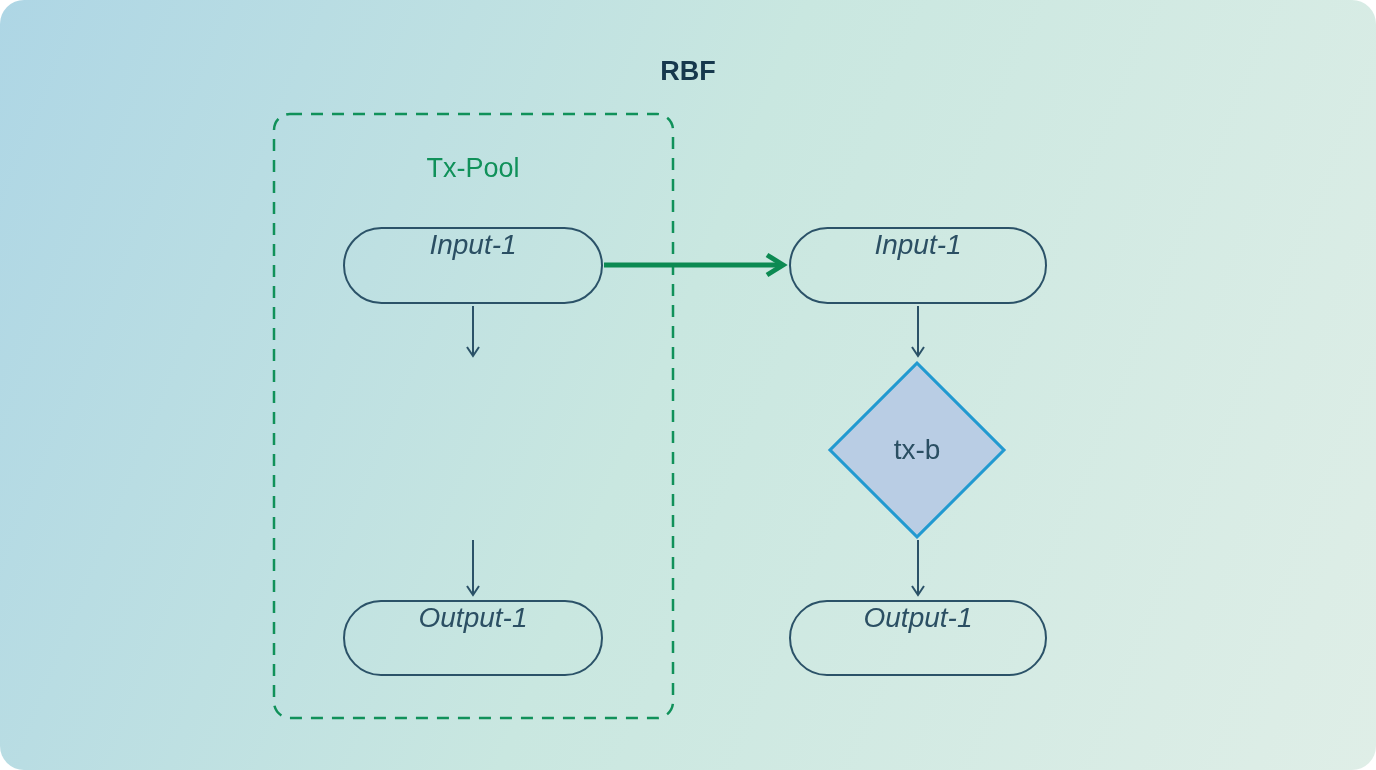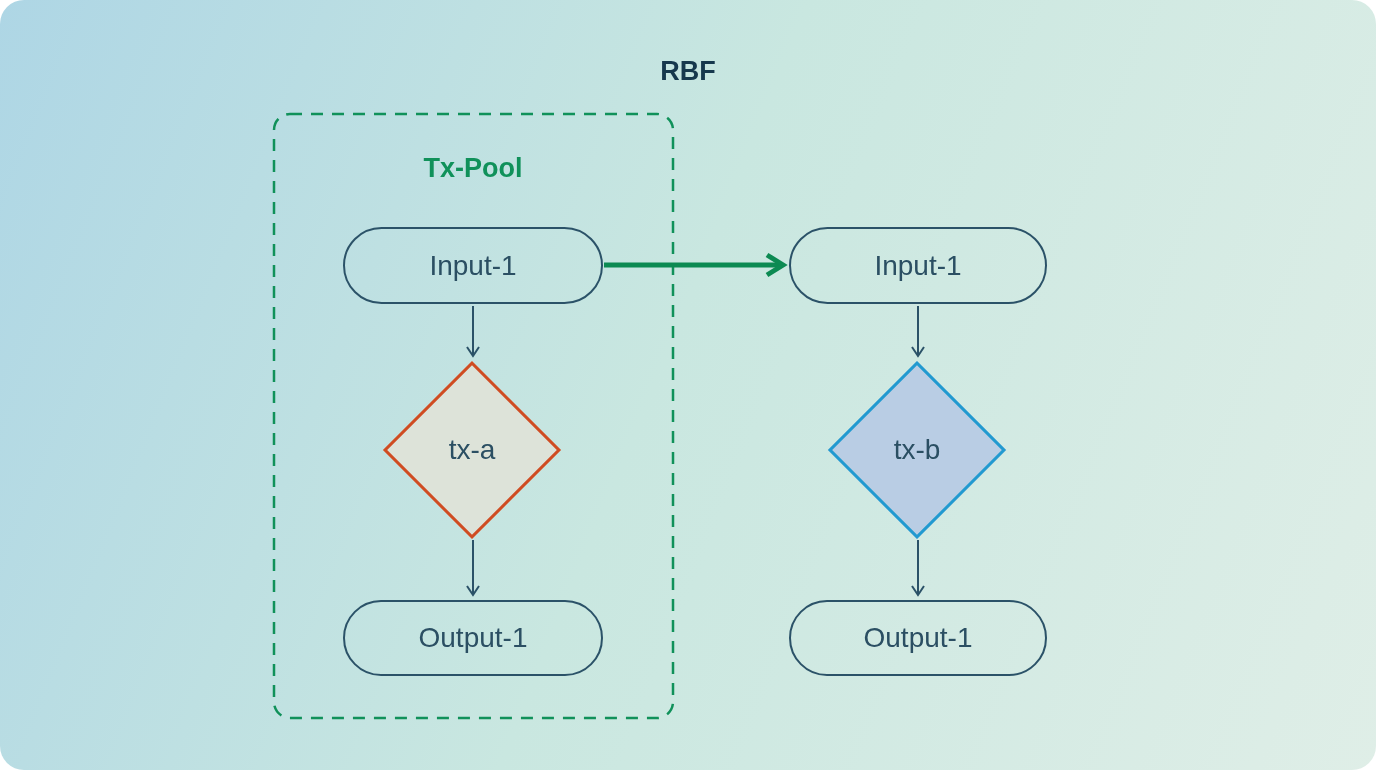--- a/index.html
+++ b/index.html
@@ -30,33 +30,33 @@
     color: #16384d;
     white-space: nowrap;
     text-align: right;
   }
   .pool-label {
     position: absolute;
     left: 473px;
     top: 153px;
     transform: translateX(-50%);
     font-size: 27px;
-    font-weight: 700;
+    font-weight: 400;
     color: #10915a;
     white-space: nowrap;
   }
   .pill {
     position: absolute;
     box-sizing: border-box;
     border: 2px solid #2b5268;
     border-radius: 40px;
     background: transparent;
     display: flex;
-    align-items: center;
     justify-content: center;
+    font-style: italic;
   }
   .pill span {
     font-size: 28px;
     color: #2b4f63;
   }
   .pill.input-a  { left: 343px; top: 227px; width: 260px; height: 77px; }
   .pill.input-b  { left: 789px; top: 227px; width: 258px; height: 77px; }
   .pill.output-a { left: 343px; top: 600px; width: 260px; height: 76px; }
   .pill.output-b { left: 789px; top: 600px; width: 258px; height: 76px; }
   .diamond {
@@ -123,24 +123,20 @@
   <div class="pool-label">Tx-Pool</div>
 
   <div class="pill input-a">
     <span>Input-1</span>
   </div>
 
   <div class="pill input-b">
     <span>Input-1</span>
   </div>
 
-  <div class="diamond tx-a">
-    <div class="diamond-shape"></div>
-    <span class="diamond-label">tx-a</span>
-  </div>
 
   <div class="diamond tx-b">
     <div class="diamond-shape"></div>
     <span class="diamond-label">tx-b</span>
   </div>
 
   <div class="pill output-a">
     <span>Output-1</span>
   </div>
 

